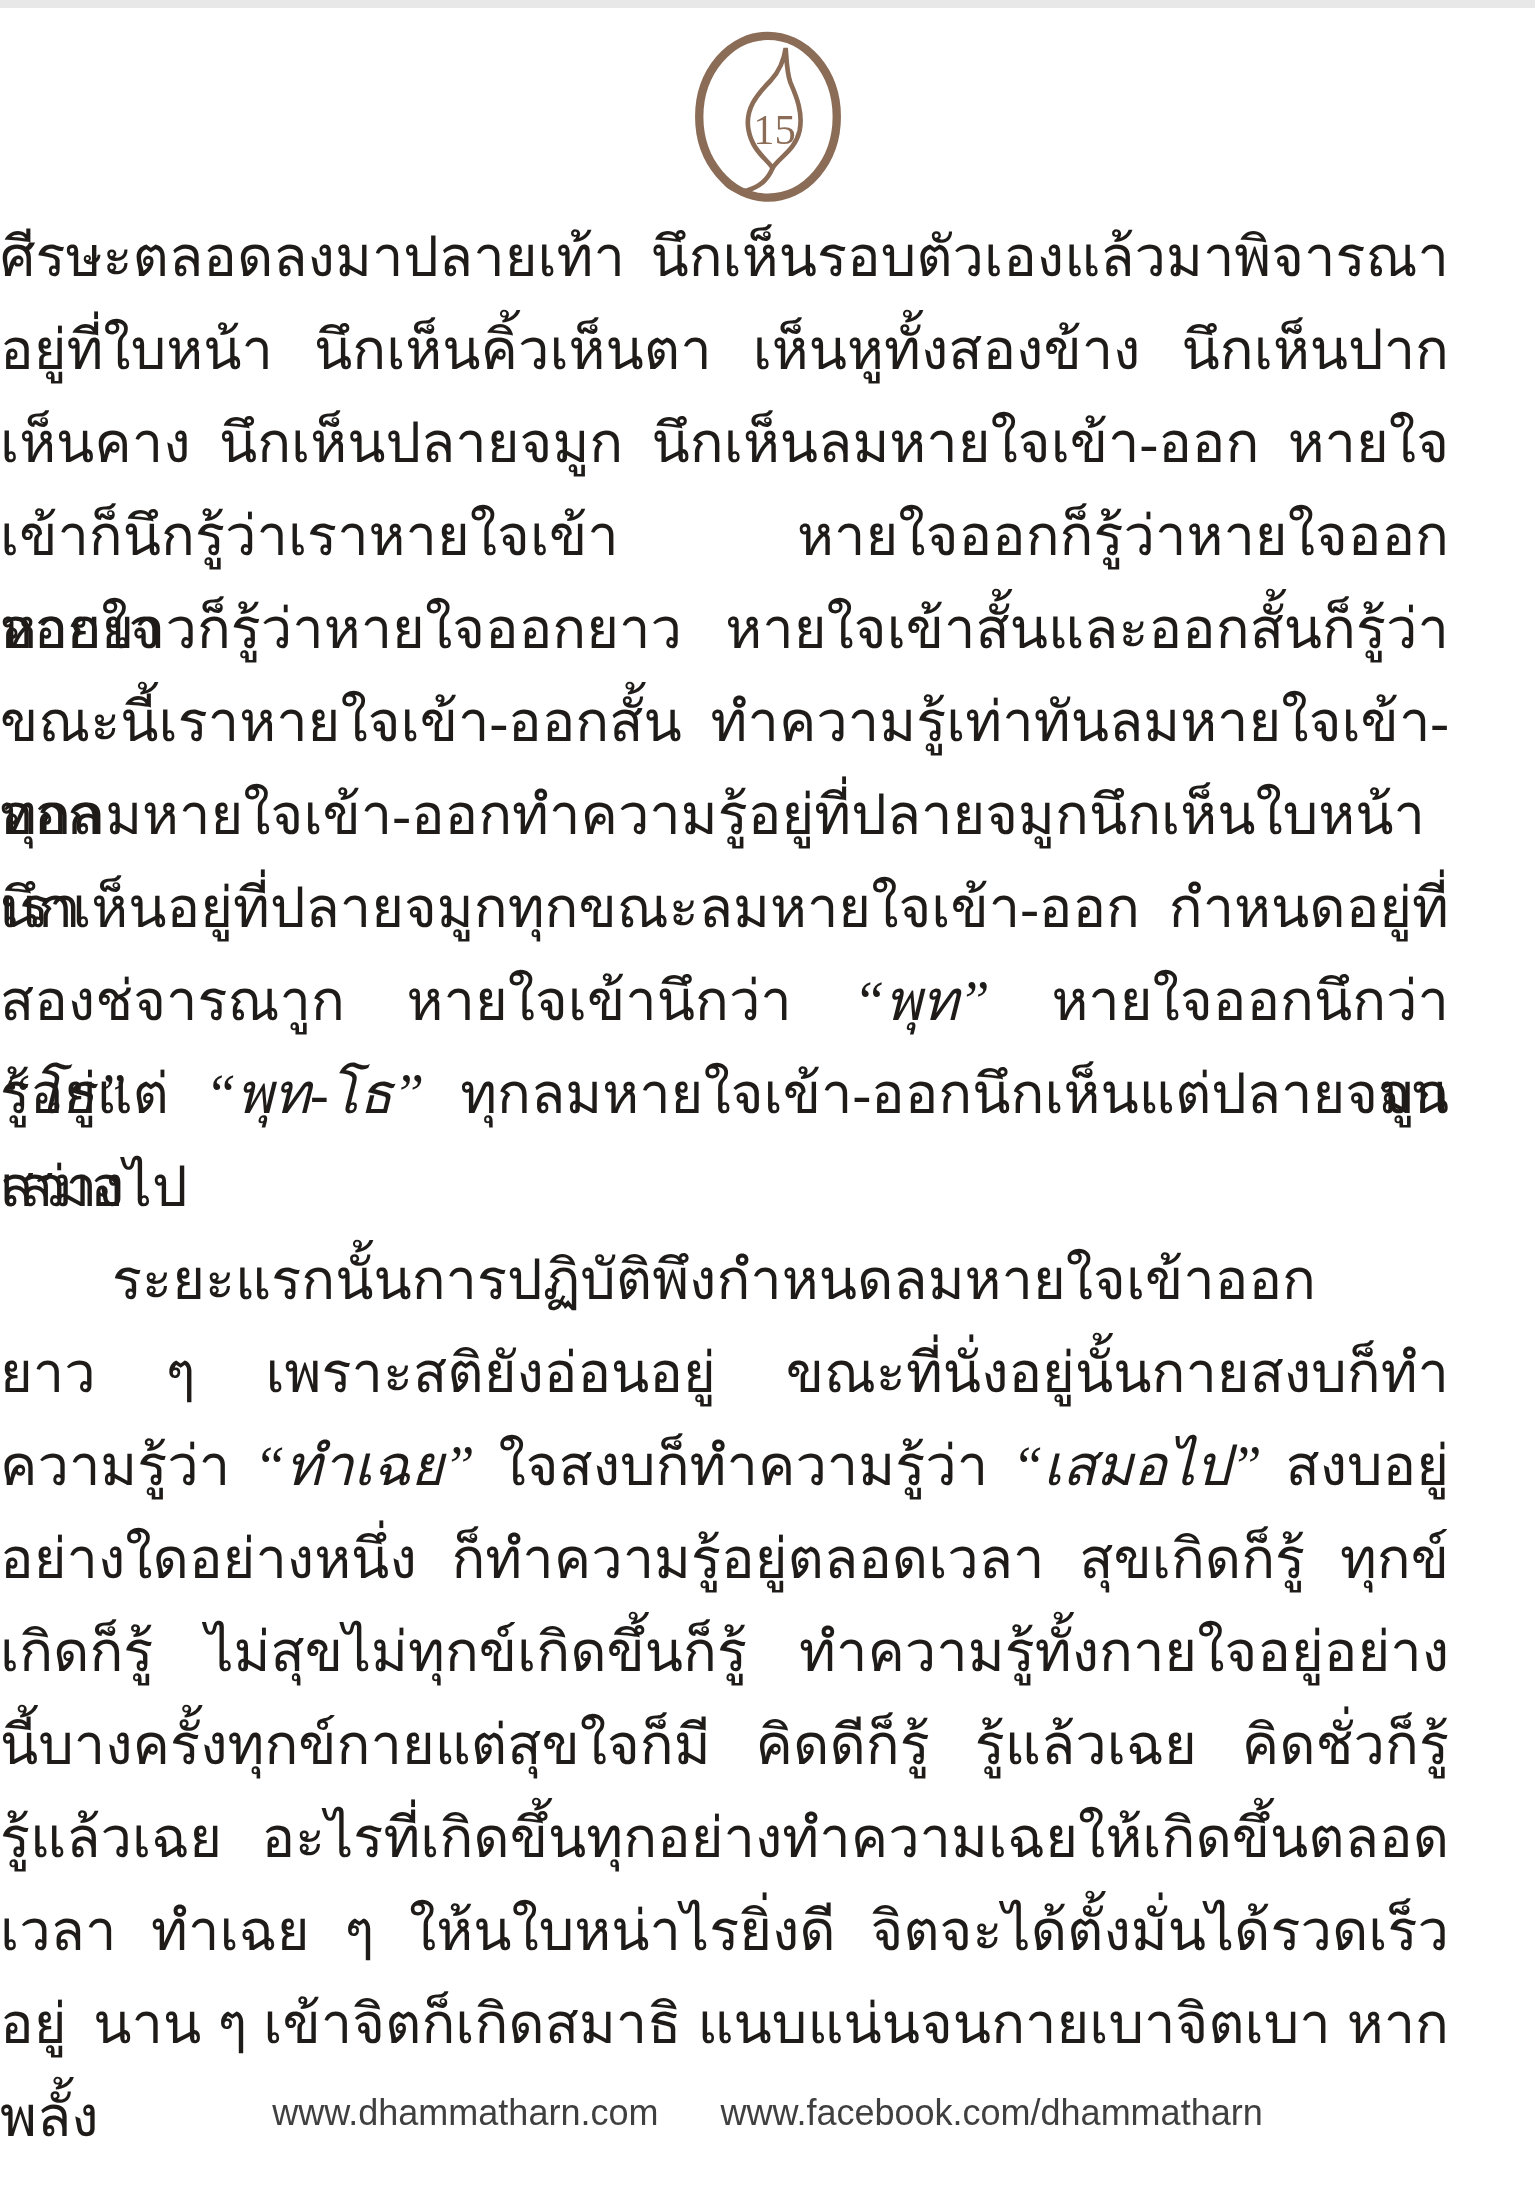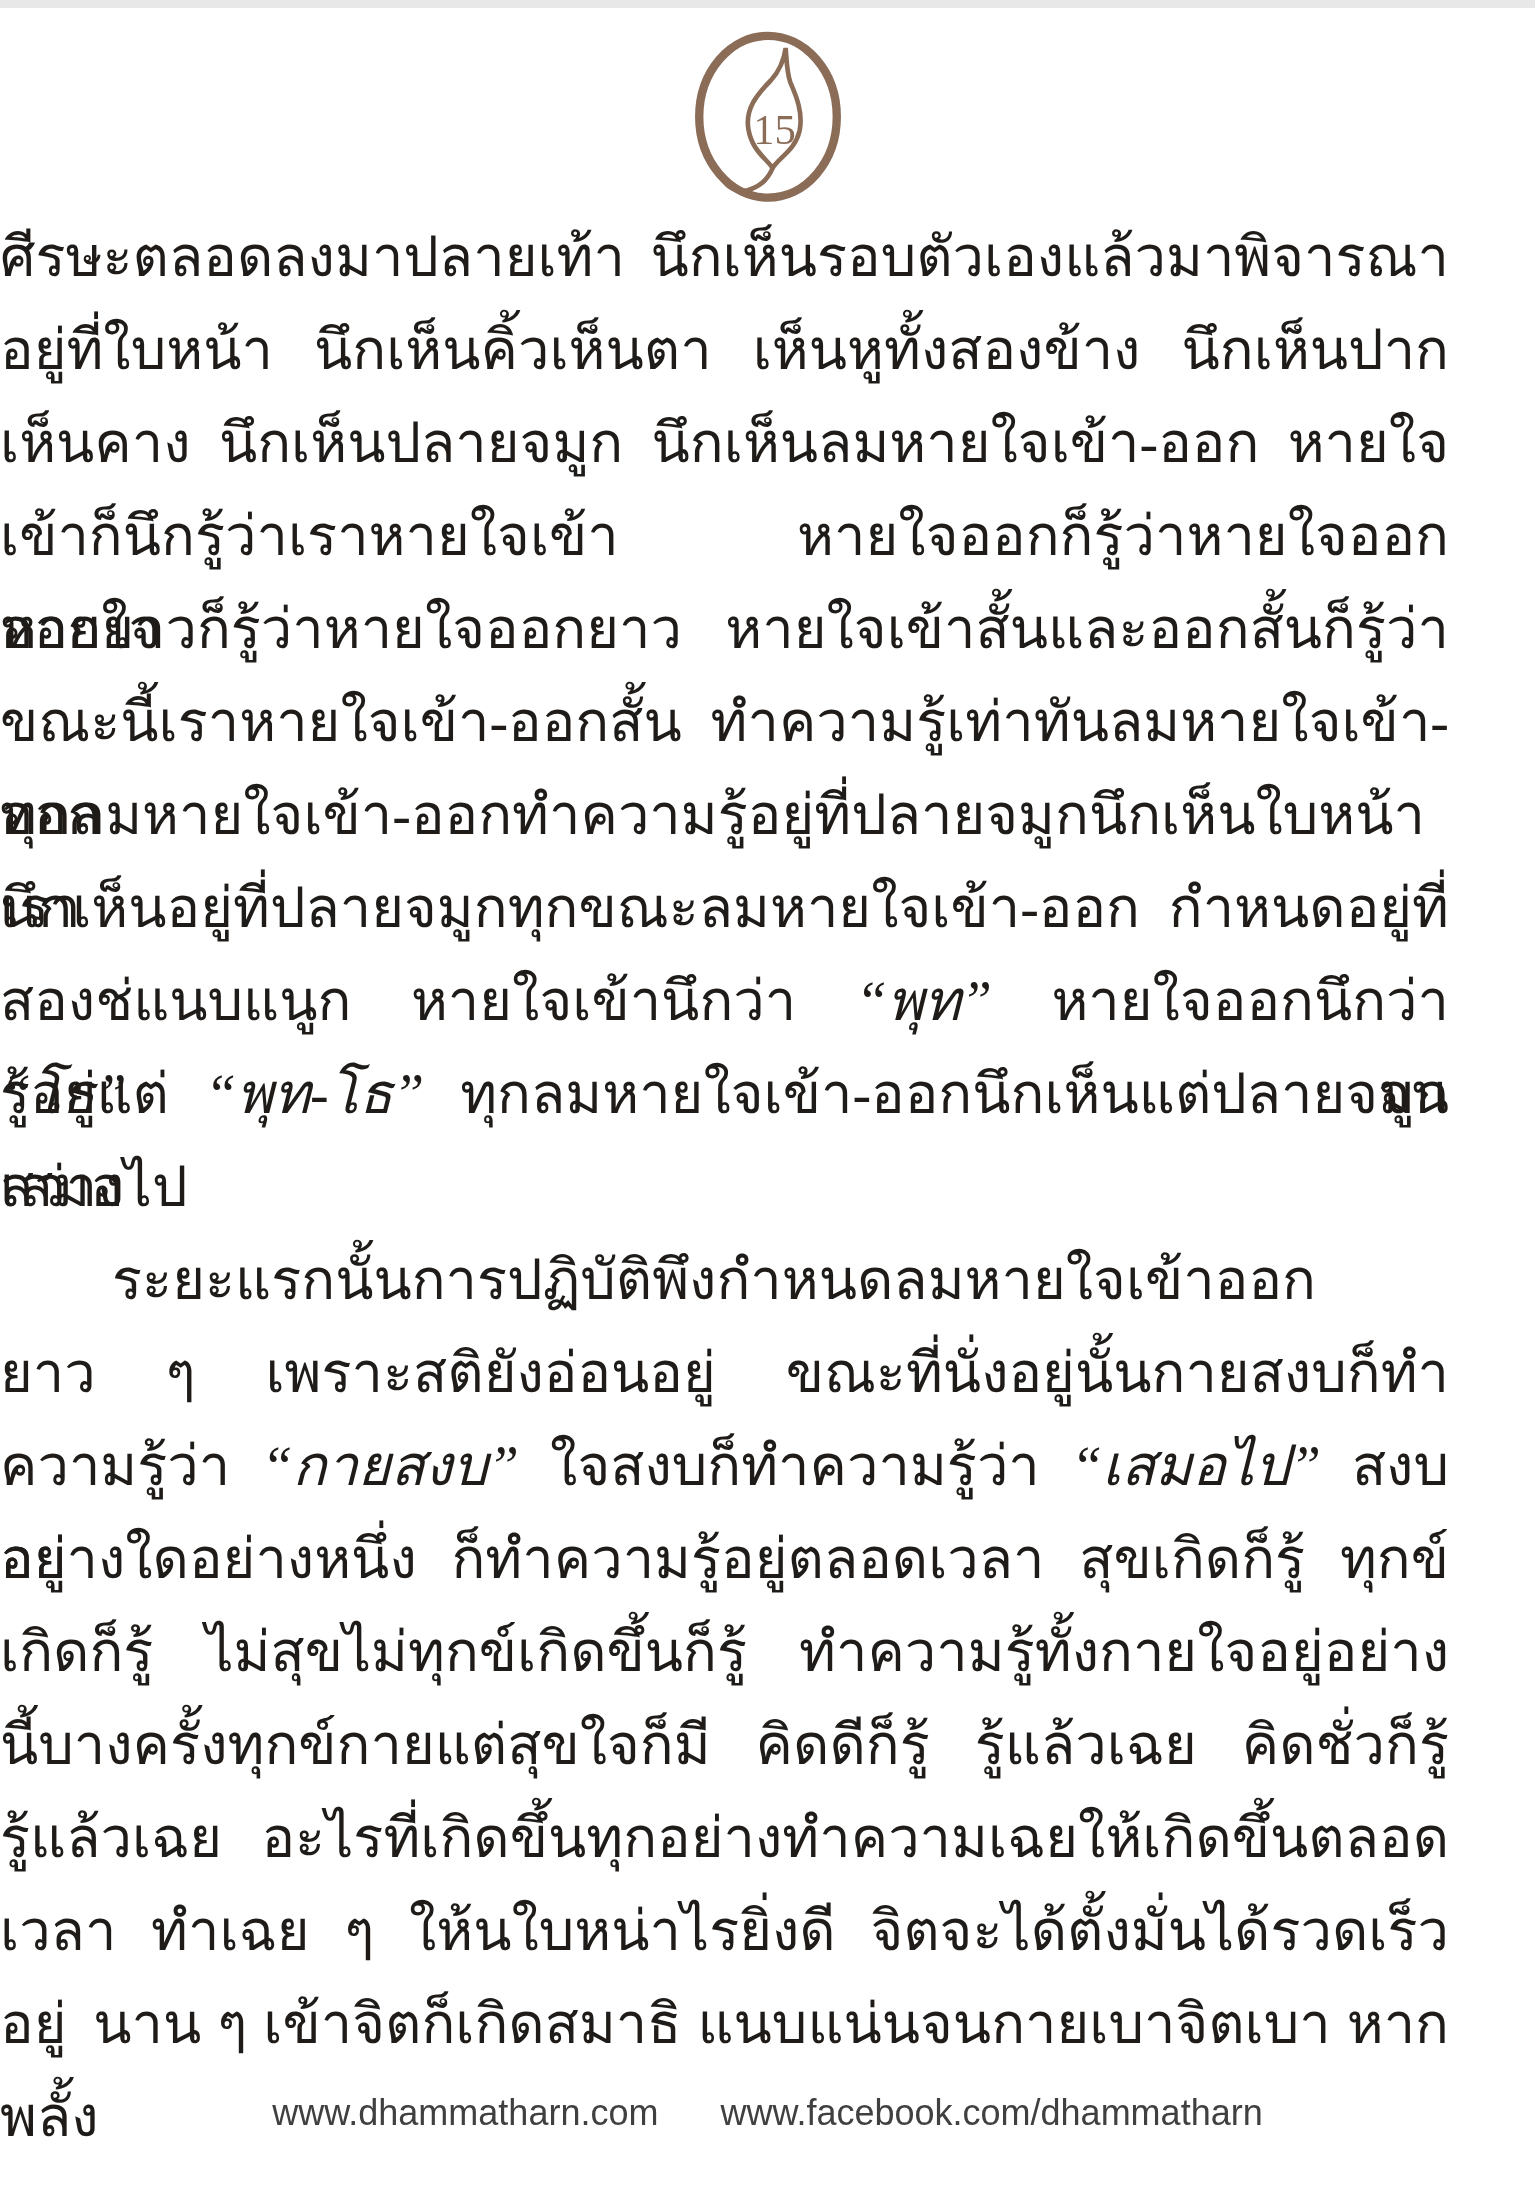--- a/index.html
+++ b/index.html
@@ -80,26 +80,26 @@
 
   <div class="body-text">
       <div class="line"><span>ศีรษะตลอดลงมาปลายเท้า นึกเห็นรอบตัวเองแล้วมาพิจารณา</span></div>
       <div class="line"><span>อยู่ที่ใบหน้า นึกเห็นคิ้วเห็นตา เห็นหูทั้งสองข้าง นึกเห็นปาก</span></div>
       <div class="line"><span>เห็นคาง นึกเห็นปลายจมูก นึกเห็นลมหายใจเข้า-ออก หายใจ</span></div>
       <div class="line"><span>เข้าก็นึกรู้ว่าเราหายใจเข้า หายใจออกก็รู้ว่าหายใจออก หายใจ</span></div>
       <div class="line"><span>ออกยาวก็รู้ว่าหายใจออกยาว หายใจเข้าสั้นและออกสั้นก็รู้ว่า</span></div>
       <div class="line"><span>ขณะนี้เราหายใจเข้า-ออกสั้น ทำความรู้เท่าทันลมหายใจเข้า-ออก</span></div>
       <div class="line"><span>ทุกลมหายใจเข้า-ออกทำความรู้อยู่ที่ปลายจมูกนึกเห็นใบหน้า เรา</span></div>
       <div class="line"><span>นึกเห็นอยู่ที่ปลายจมูกทุกขณะลมหายใจเข้า-ออก กำหนดอยู่ที่</span></div>
-      <div class="line"><span>สองช่แนบแนูก หายใจเข้านึกว่า </span><span class="it">“พุท”</span><span> หายใจออกนึกว่า </span><span class="it">“โธ”</span><span> จน</span></div>
+      <div class="line"><span>สองช่จารณาูก หายใจเข้านึกว่า </span><span class="it">“พุท”</span><span> หายใจออกนึกว่า </span><span class="it">“โธ”</span><span> จน</span></div>
       <div class="line"><span>รู้อยู่แต่ </span><span class="it">“พุท-โธ”</span><span> ทุกลมหายใจเข้า-ออกนึกเห็นแต่ปลายจมูกสว่าง</span></div>
       <div class="line plain"><span>เสมอไป</span></div>
       <div class="line indent"><span>ระยะแรกนั้นการปฏิบัติพึงกำหนดลมหายใจเข้าออก</span></div>
       <div class="line"><span>ยาว ๆ เพราะสติยังอ่อนอยู่ ขณะที่นั่งอยู่นั้นกายสงบก็ทำ</span></div>
-      <div class="line"><span>ความรู้ว่า </span><span class="it">“กายสงบ”</span><span> ใจสงบก็ทำความรู้ว่า </span><span class="it">“เสมอไป”</span><span> สงบอยู่</span></div>
+      <div class="line"><span>ความรู้ว่า </span><span class="it">“ทำเฉย”</span><span> ใจสงบก็ทำความรู้ว่า </span><span class="it">“เสมอไป”</span><span> สงบอยู่</span></div>
       <div class="line"><span>อย่างใดอย่างหนึ่ง ก็ทำความรู้อยู่ตลอดเวลา สุขเกิดก็รู้ ทุกข์</span></div>
       <div class="line"><span>เกิดก็รู้ ไม่สุขไม่ทุกข์เกิดขึ้นก็รู้ ทำความรู้ทั้งกายใจอยู่อย่าง</span></div>
       <div class="line"><span>นี้บางครั้งทุกข์กายแต่สุขใจก็มี คิดดีก็รู้ รู้แล้วเฉย คิดชั่วก็รู้</span></div>
       <div class="line"><span>รู้แล้วเฉย อะไรที่เกิดขึ้นทุกอย่างทำความเฉยให้เกิดขึ้นตลอด</span></div>
       <div class="line"><span>เวลา ทำเฉย ๆ ให้นใบหน่าไรยิ่งดี จิตจะได้ตั้งมั่นได้รวดเร็ว อยู่</span></div>
       <div class="line plain"><span>นาน ๆ เข้าจิตก็เกิดสมาธิ แนบแน่นจนกายเบาจิตเบา หากพลั้ง</span></div>
     </div>
 
   <div class="footer">
       <span>www.dhammatharn.com</span>

